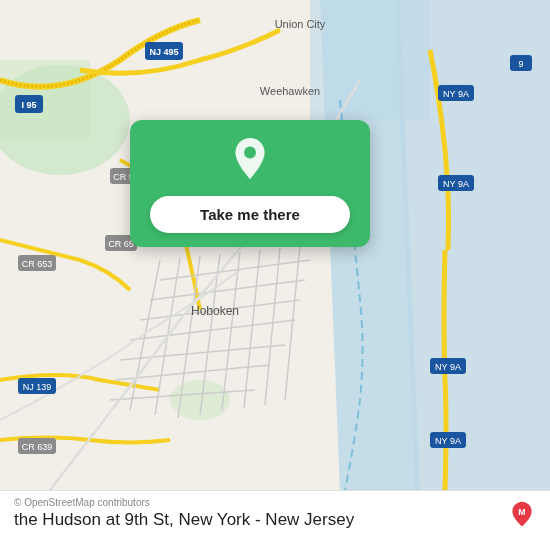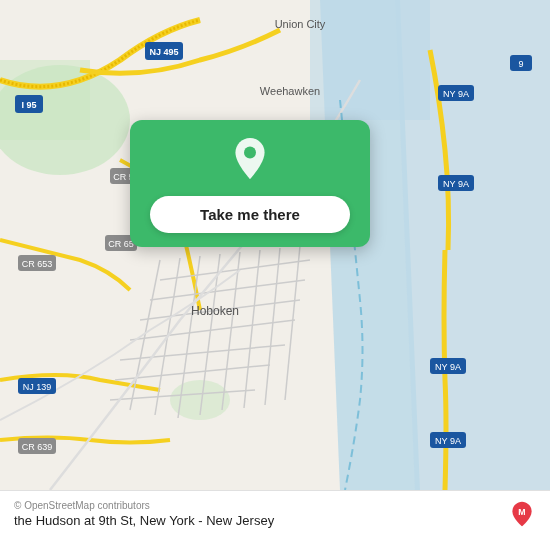--- a/index.html
+++ b/index.html
@@ -76,21 +76,21 @@
       flex-direction: column;
     }
 
     #copyright-text {
       font-size: 10px;
       color: #888;
       margin-bottom: 2px;
     }
 
     #location-name {
-      font-size: 13px;
+      font-size: 17px;
       color: #222;
       font-weight: 500;
       text-align: center;
     }
 
     #moovit-logo {
       display: flex;
       align-items: center;
       gap: 4px;
     }

